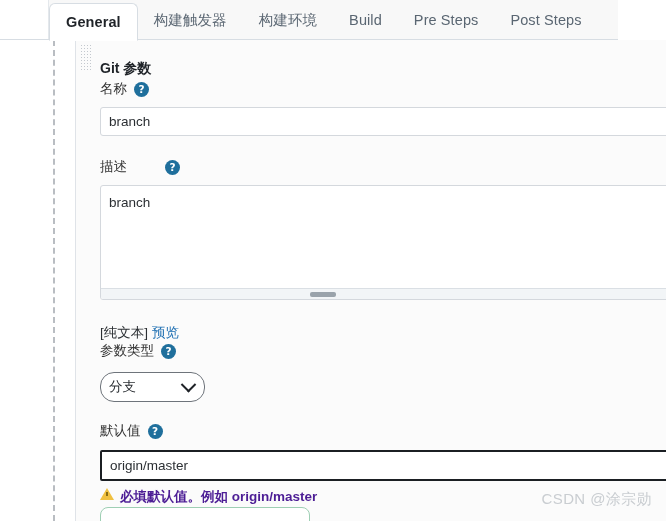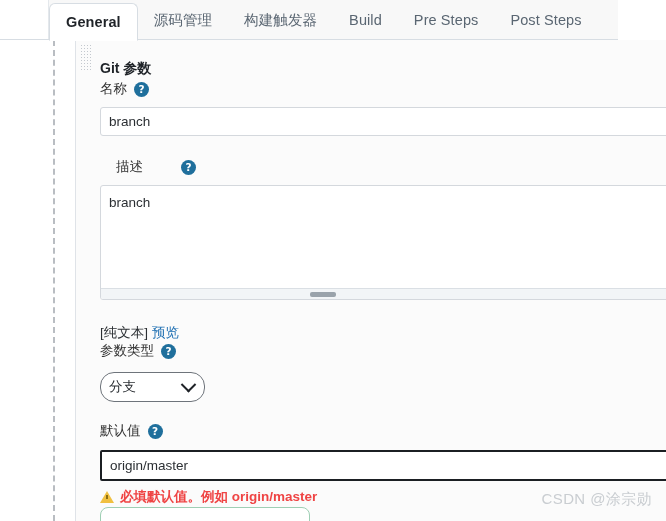--- a/index.html
+++ b/index.html
@@ -238,25 +238,25 @@
     right: 10px;
     width: 9px; height: 9px;
     border-right: 2px solid #1f2328;
     border-bottom: 2px solid #1f2328;
     transform: rotate(45deg) translate(-2px,-2px);
   }
 
   .warn-row {
     position: absolute;
     display: flex;
-    align-items: center;
+    align-items: flex-start;
     gap: 6px;
     font-size: 13.5px;
     font-weight: bold;
-    color: #ef4444;
+    color: #4c1d95;
     white-space: nowrap;
   }
   .warn-tri {
     width: 0; height: 0;
     border-left: 7px solid transparent;
     border-right: 7px solid transparent;
     border-bottom: 12px solid #f0c040;
     position: relative;
     flex: none;
   }
@@ -290,22 +290,22 @@
     letter-spacing: .4px;
   }
 </style>
 </head>
 <body>
 
 <div class="tabbar">
   <div class="tabbar-leftpad"></div>
   <div class="tabs">
     <div class="tab active">General</div>
-    <div class="tab">源码管理</div>
     <div class="tab">构建触发器</div>
+    <div class="tab">构建环境</div>
     <div class="tab">Build</div>
     <div class="tab">Pre Steps</div>
     <div class="tab">Post Steps</div>
   </div>
 </div>
 
 <div class="page">
 
   <div class="left-rail"></div>
   <div class="dashed-guide"></div>
@@ -352,21 +352,21 @@
       </div>
 
     <div class="section-title">Git 参数</div>
 
     <div class="field-label" style="left:24px; top:40px;">
       <span>名称</span>
       <span class="help-icon">?</span>
     </div>
     <input class="text-input" style="left: 24px; top: 67px; width: 600px;" value="branch">
 
-    <div class="field-label" style="left:40px; top:118px;gap:38px;">
+    <div class="field-label" style="left:24px; top:118px;gap:38px;">
       <span>描述</span>
       <span class="help-icon">?</span>
     </div>
     <div class="textarea-wrap" style="left:24px; top:145px; width:600px; height:115px;">
       <textarea style="">branch</textarea>
       <div class="hscroll-track">
         <div class="hscroll-thumb"></div>
       </div>
     </div>
 

